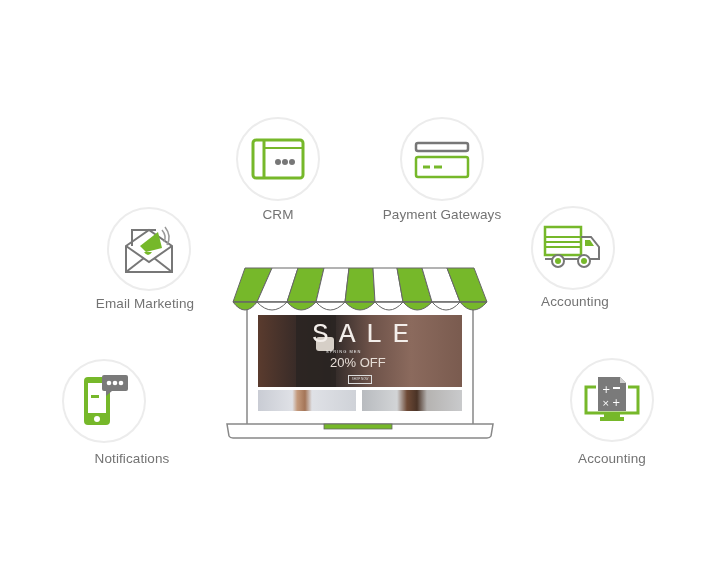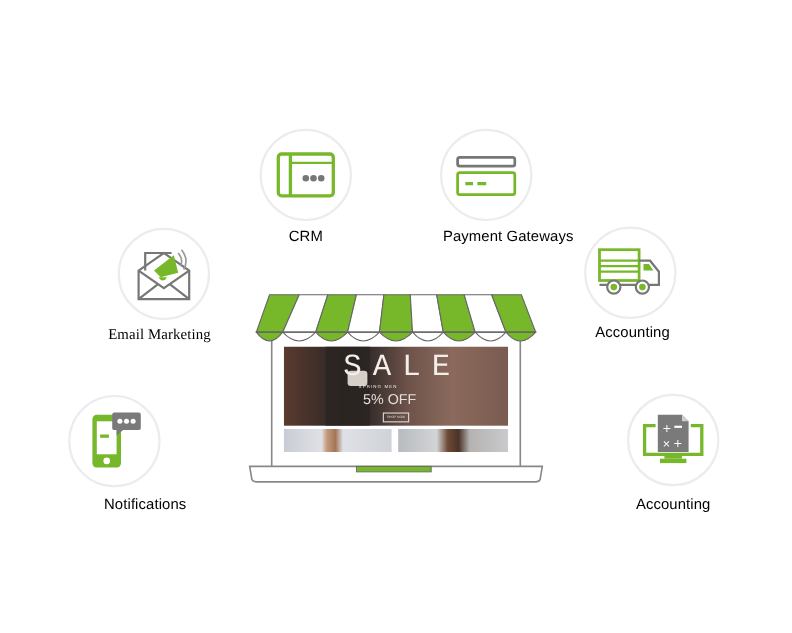--- a/index.html
+++ b/index.html
@@ -1,21 +1,21 @@
 <!DOCTYPE html>
 <html><head>
 <meta charset="utf-8">
 <style>
   html, body { margin:0; padding:0; }
   body { width:720px; height:575px; background:#ffffff; position:relative; overflow:hidden;
          font-family:"Liberation Sans", "DejaVu Sans", sans-serif; }
   .circle { position:absolute; width:84px; height:84px; border-radius:50%;
             border:2px solid #ececec; background:#fff; box-sizing:border-box; }
   .circle svg { position:absolute; left:50%; top:50%; transform:translate(-50%,-50%); }
-  .label { position:absolute; font-size:13.5px; color:#000000; white-space:nowrap;
+  .label { position:absolute; font-size:13.5px; color:#737373; white-space:nowrap;
            transform:translateX(-50%); letter-spacing:0.1px; }
   .store { position:absolute; left:225px; top:262px; width:270px; height:180px; }
   .screen { position:absolute; left:258px; top:315px; width:204px; height:96px; overflow:hidden; }
   .hero { position:absolute; left:0; top:0; width:204px; height:72px;
           background:linear-gradient(90deg,#5a3b2e 0%,#3a2c28 18%,#2b2625 35%,#6d5249 55%,#8b6a5d 75%,#7a5b4f 100%); }
   .hero .figure { position:absolute; left:38px; top:0; width:40px; height:72px; background:#2a2422; opacity:0.85; }
   .hero .cup { position:absolute; left:58px; top:22px; width:18px; height:14px; background:#d6cfc7; border-radius:3px; }
   .hero .sale { position:absolute; left:54px; top:4px; font-size:28px; letter-spacing:10px; color:#f3eeea;
                 font-weight:300; font-family:Liberation Mono, monospace; }
   .hero .sub { position:absolute; left:68px; top:34px; font-size:4px; color:#eee; letter-spacing:1px; }
@@ -45,38 +45,38 @@
 
 <div>
   <div class="circle" style="left:400px;top:117px;">
     <svg width="60" height="44" viewBox="0 0 60 44">
       <rect x="4" y="6" width="52" height="8" rx="2" fill="none" stroke="#777" stroke-width="2.5"></rect>
       <rect x="4" y="20" width="52" height="20" rx="2" fill="none" stroke="#76b82a" stroke-width="2.5"></rect>
       <line x1="11" y1="30" x2="18" y2="30" stroke="#76b82a" stroke-width="3"></line>
       <line x1="22" y1="30" x2="30" y2="30" stroke="#76b82a" stroke-width="3"></line>
     </svg>
   </div>
-  <div class="label" style="left:462px;top:207px;">Payment Gateways</div>
+  <div class="label" style="left:442px;top:207px;">Payment Gateways</div>
 </div>
 
 <div>
   <div class="circle" style="left:107px;top:207px;">
     <svg width="54" height="54" viewBox="0 0 54 54">
       <polyline points="10,24 10,8 34,8" fill="none" stroke="#777" stroke-width="2"></polyline>
       <polygon points="4,24 27,8 50,24 50,50 4,50" fill="none" stroke="#777" stroke-width="2"></polygon>
       <polyline points="4,24 27,40 50,24" fill="none" stroke="#777" stroke-width="2"></polyline>
       <line x1="4" y1="50" x2="22" y2="36" stroke="#777" stroke-width="2"></line>
       <line x1="50" y1="50" x2="32" y2="36" stroke="#777" stroke-width="2"></line>
       <polygon points="18,24 36,10 40,26 24,30" fill="#76b82a"></polygon>
       <path d="M22,30 Q26,36 30,30" fill="#76b82a"></path>
       <path d="M40,8 Q45,14 42,20" fill="none" stroke="#999" stroke-width="1.5"></path>
       <path d="M43,5 Q50,14 45,23" fill="none" stroke="#999" stroke-width="1.5"></path>
     </svg>
   </div>
-  <div class="label" style="left:145px;top:296px;font-family:Liberation Serif, serif;">Email Marketing</div>
+  <div class="label" style="left:145px;top:296px;">Email Marketing</div>
 </div>
 
 <div>
   <div class="circle" style="left:531px;top:206px;">
     <svg width="64" height="50" viewBox="0 0 64 50">
       <rect x="4" y="4" width="36" height="28" fill="none" stroke="#76b82a" stroke-width="2.5"></rect>
       <line x1="4" y1="14" x2="40" y2="14" stroke="#76b82a" stroke-width="2"></line>
       <line x1="4" y1="19" x2="40" y2="19" stroke="#76b82a" stroke-width="2"></line>
       <line x1="4" y1="24" x2="40" y2="24" stroke="#76b82a" stroke-width="2"></line>
       <polyline points="40,14 50,14 58,24 58,36 40,36" fill="none" stroke="#777" stroke-width="2"></polyline>
@@ -157,19 +157,19 @@
     </g>
     <line x1="8" y1="40" x2="262" y2="40" stroke="#666" stroke-width="1.2"></line>
   </svg>
 
   <div class="screen">
     <div class="hero">
       <div class="figure"></div>
       <div class="cup"></div>
       <div class="sale">SALE</div>
       <div class="sub">SPRING MEN</div>
-      <div class="off">5% OFF</div>
+      <div class="off">20% OFF</div>
       <div class="shop">SHOP NOW</div>
     </div>
     <div class="thumb a"></div>
     <div class="thumb b"></div>
   </div>
 </div>
 
 </body></html>

